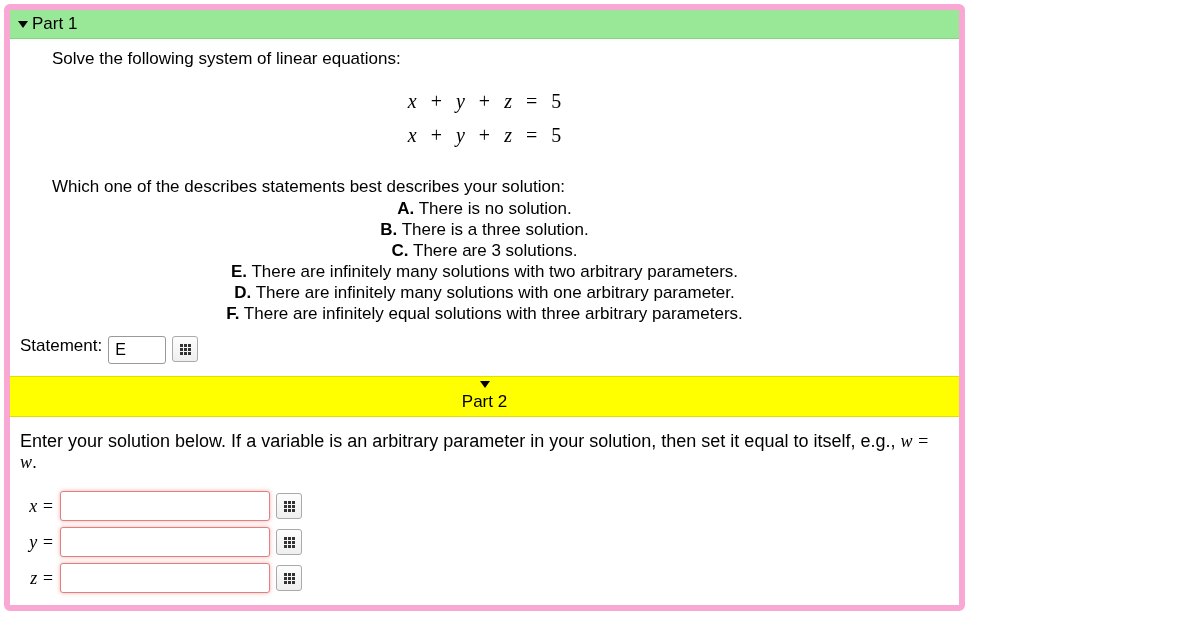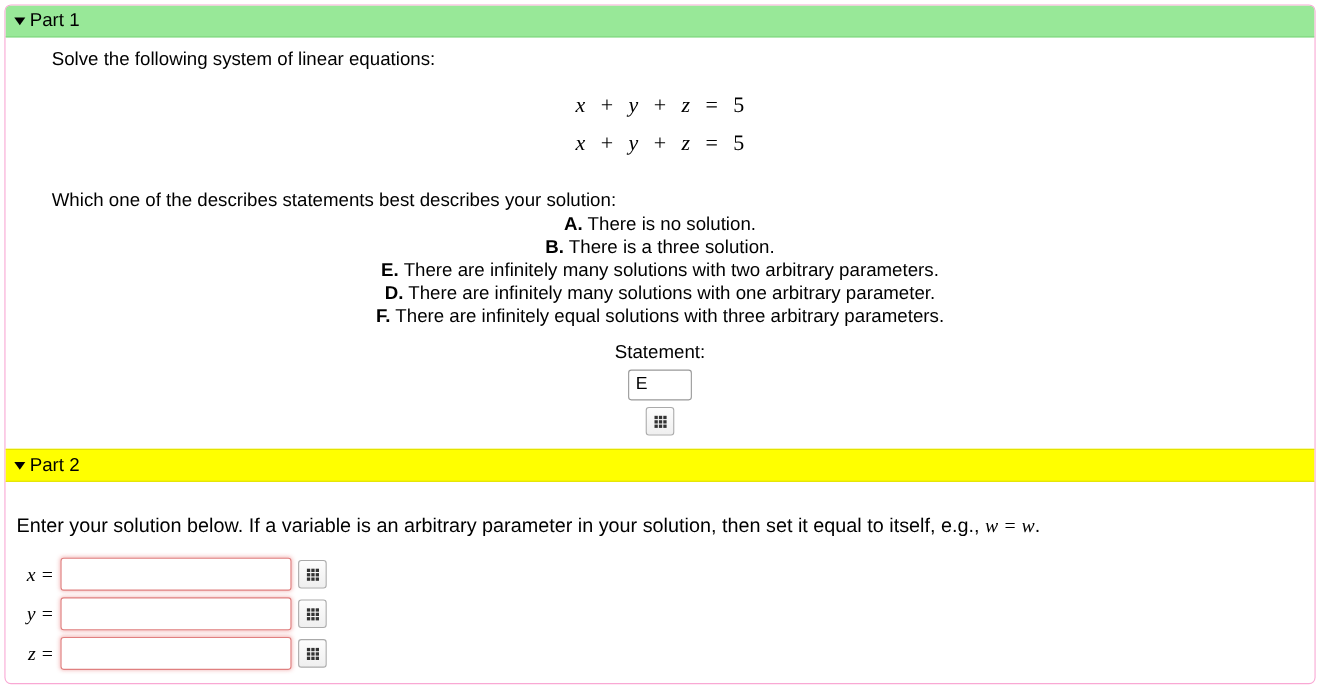--- a/index.html
+++ b/index.html
@@ -5,40 +5,41 @@
     * { box-sizing: border-box; }
     body {
       margin: 0;
       padding: 4px;
       font-family: Arial, Helvetica, sans-serif;
       font-size: 17px;
       background: #fff;
       color: #000;
     }
     .container {
-      width: 1192px;
-      border: 1px solid #f9a8d4;
+      width: 961px;
+      border: 6px solid #f9a8d4;
       border-radius: 6px;
       overflow: hidden;
     }
     .part-header {
       padding: 4px 8px;
       font-size: 17px;
       display: flex;
       align-items: center;
       gap: 4px;
     }
     .part-header.green {
       background: #98e898;
       border-bottom: 1px solid #7fd77f;
     }
     .part-header.yellow {
       background: #ffff00;
       border-top: 1px solid #e0e000;
       border-bottom: 1px solid #e0e000;
+      flex-direction: column;
     }
     .caret {
       width: 0; height: 0;
       border-left: 5px solid transparent;
       border-right: 5px solid transparent;
       border-top: 7px solid #000;
       display: inline-block;
     }
     .part-body {
       padding: 10px 10px 12px 10px;
@@ -61,23 +62,22 @@
     }
     .eq-table td.var { font-style: italic; }
     .eq-table td.op { font-style: normal; }
     .eq-table td.num { font-style: normal; }
     .q-text { margin-bottom: 2px; margin-left: 32px; }
     .option { margin: 1px 0; text-align: center; }
     .opt-letter { font-weight: bold; }
     .statement-row {
       margin-top: 12px;
       display: flex;
-      align-items: center;
+      align-items: flex-start;
       gap: 6px;
-      flex-direction: column;
     }
     .ans-input {
       width: 58px;
       height: 28px;
       border: 1px solid #999;
       border-radius: 3px;
       font-size: 16px;
       padding: 2px 6px;
       font-family: Arial, sans-serif;
     }
@@ -96,21 +96,21 @@
     .grid-icon {
       display: grid;
       grid-template-columns: repeat(3, 3px);
       grid-template-rows: repeat(3, 3px);
       gap: 1px;
     }
     .grid-icon span {
       width: 3px; height: 3px; background: #333;
     }
     .part2-text {
-      margin: 20px 0 18px 0;
+      margin: 4px 0 18px 0;
       font-size: 18px;
     }
     .ital { font-style: italic; font-family: Georgia, serif; }
     .var-rows { display: flex; flex-direction: column; gap: 6px; }
     .var-row {
       display: flex;
       align-items: center;
       gap: 6px;
     }
     .var-label {
@@ -164,20 +164,21 @@
           <td class="op">=</td>
           <td class="num">5</td>
         </tr>
       </tbody>
         </table>
     </div>
 
     <div class="q-text">Which one of the describes statements best describes your solution:</div>
     <div class="option"><span class="opt-letter">A.</span><span> There is no solution.</span></div>
     <div class="option"><span class="opt-letter">B.</span><span> There is a three solution.</span></div>
+    <div class="option"><span class="opt-letter">C.</span><span> There are 3 solutions.</span></div>
     <div class="option"><span class="opt-letter">E.</span><span> There are infinitely many solutions with two arbitrary parameters.</span></div>
     <div class="option"><span class="opt-letter">D.</span><span> There are infinitely many solutions with one arbitrary parameter.</span></div>
     <div class="option"><span class="opt-letter">F.</span><span> There are infinitely equal solutions with three arbitrary parameters.</span></div>
 
     <div class="statement-row">
       <span>Statement:</span>
       <input class="ans-input" type="text" value="E" style="">
       <button class="grid-btn">
         <span class="grid-icon">
             <span></span>

